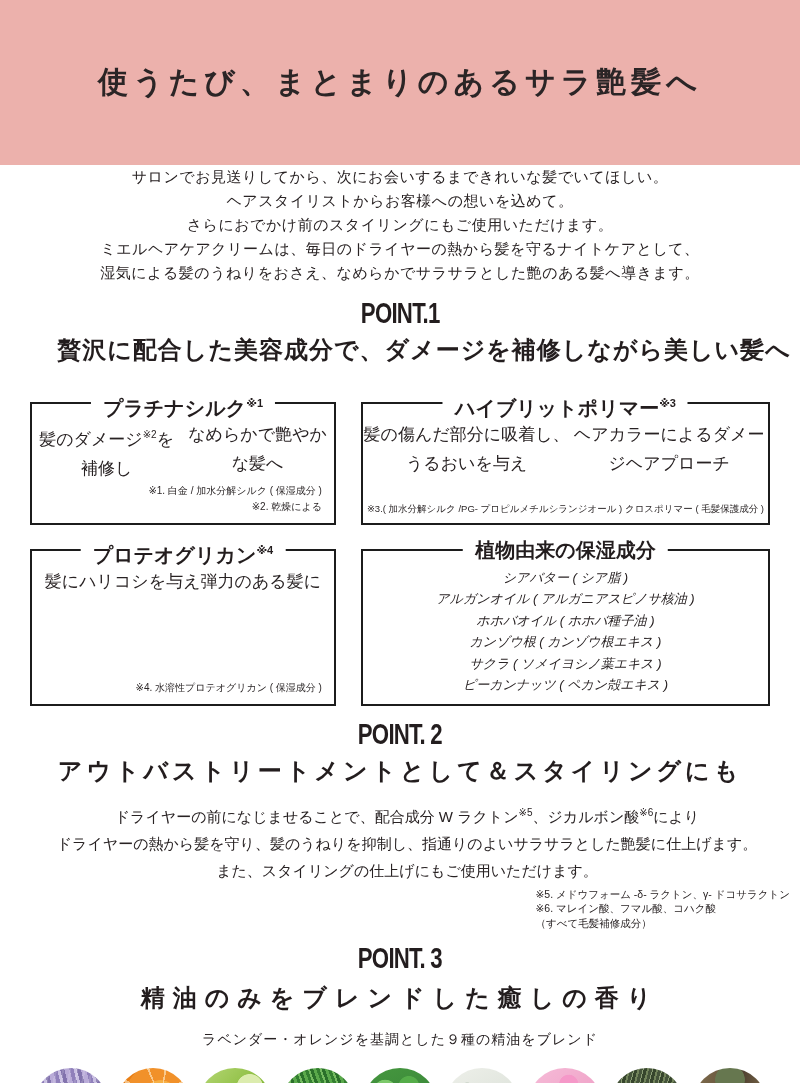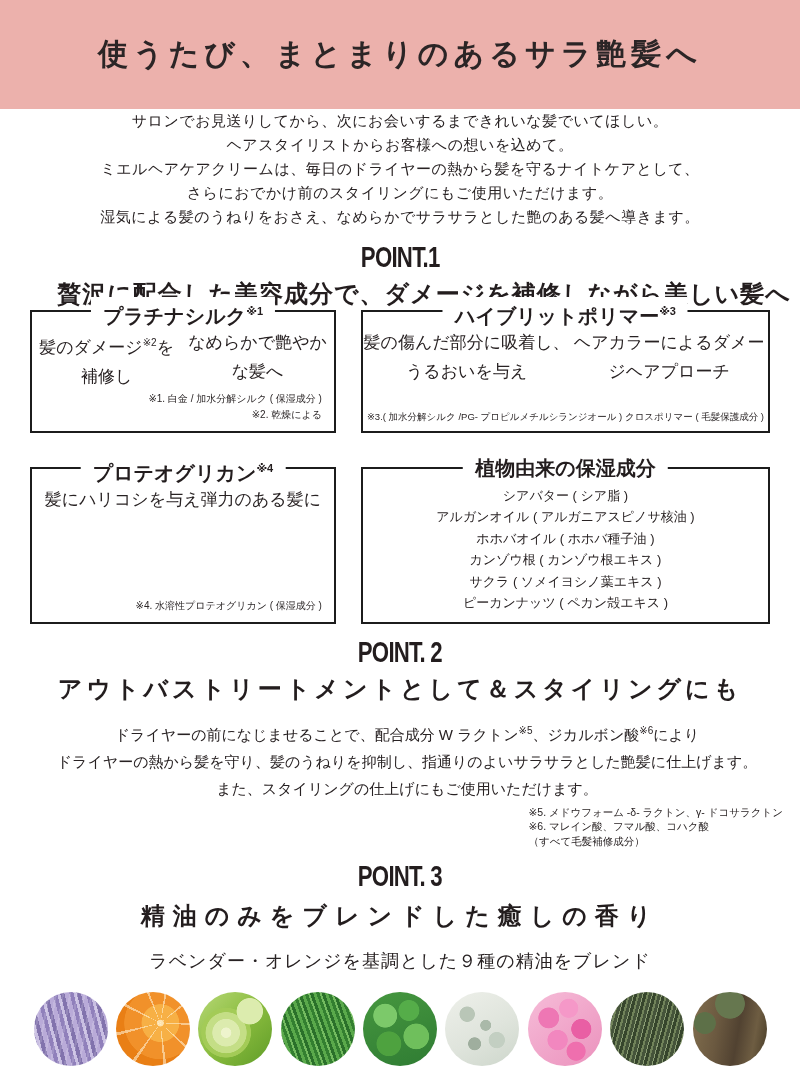--- a/index.html
+++ b/index.html
@@ -6,21 +6,21 @@
   html,body { background:#ffffff; }
   body {
     width:800px;
     font-family:"Liberation Sans","DejaVu Sans",sans-serif;
     color:#282223;
   }
   .page { width:800px; height:1083px; overflow:hidden; background:#fff; }
 
   
   .banner {
-    height:109px; background:#ecb1ac;
+    height:165px; background:#ecb1ac;
     display:flex; align-items:center; justify-content:center;
   }
   .banner-title {
     font-size:30px; font-weight:700; letter-spacing:5px;
     color:#2b2526; white-space:nowrap;
   }
 
   
   .intro { text-align:center; font-size:15px; line-height:24px; letter-spacing:0.5px; }
 
@@ -30,54 +30,54 @@
     display:inline-block; font-weight:900; font-size:30px; letter-spacing:-1px;
     transform:scaleX(0.74); transform-origin:center; color:#231d1e;
   }
   .sec-heading { text-align:center; font-weight:700; color:#231d1e; white-space:nowrap; }
   .h1-style { font-size:24px; letter-spacing:1px; margin-top:1px;padding-left:48px; }
   .h2-style { font-size:24px; letter-spacing:4px; margin-top:1px; }
   .h3-style { font-size:24px; letter-spacing:8px; margin-top:4px; }
 
   
   .boxes {
-    display:grid; grid-template-columns:1fr 1fr; gap:34px 25px;
-    padding:0 30px; 
+    display:grid; grid-template-columns:1fr 1fr; gap:24px 25px;
+    padding:0 30px; margin-top:36px;
   }
   .fbox {
     border:2px solid #1c1c1c; position:relative;
     display:flex; flex-direction:column;
   }
   .row1 { min-height:112px; }
   .row2 { min-height:130px; }
   .fbox-title {
     position:absolute; top:-15px; left:50%; transform:translateX(-50%);
     background:#fff; padding:0 12px; font-size:20px; font-weight:700;
     white-space:nowrap; color:#231d1e; line-height:28px;
   }
   .fbox-title sup { font-size:11px; font-weight:700; }
   .fbox-body {
     flex:1; display:flex; flex-direction:row; justify-content:center;
     text-align:center; font-size:17px; line-height:29px; padding-top:16px;
   }
   .fbox-body sup { font-size:10px; }
   .fbox-notes { text-align:right; font-size:10px; line-height:16px; padding:0 12px 8px; color:#2b2627; }
   .fbox-note-center { text-align:center; font-size:9.5px; padding:0 4px 7px; color:#2b2627; white-space:nowrap; }
-  .plant-list { flex:1; text-align:center; font-size:13px; line-height:21.5px; padding:16px 12px 8px; }
+  .plant-list { flex:1; text-align:center; font-size:13px; line-height:21.5px; padding:16px 12px 8px;font-style:italic; }
 
   
   .p2-para { text-align:center; font-size:15px; line-height:27px; margin-top:12px;margin-left:14px; }
   .p2-para sup { font-size:10px; }
   .p2-notes {
-    width:fit-content; margin:3px 17px 0 auto;
+    width:fit-content; margin:3px 10px 0 auto;
     font-size:10.5px; line-height:14.5px; text-align:left;
   }
 
   
-  .p3-sub { text-align:center; font-size:18px; letter-spacing:1px; margin-top:17px; }
+  .p3-sub { text-align:center; font-size:14px; letter-spacing:1px; margin-top:17px; }
 
   .oils {
     display:flex; justify-content:space-between;
     padding:0 33px; margin-top:19px;
   }
   .oil { width:75px; display:flex; flex-direction:column; align-items:center; }
   .oil-circle { width:74px; height:74px; border-radius:50%; flex:none; }
 
   .oil-lavender { background:
     repeating-linear-gradient(100deg, rgba(255,255,255,0.14) 0 2px, rgba(255,255,255,0) 2px 7px),
@@ -122,22 +122,22 @@
 
 <div class="page">
 
   <div class="banner">
     <div class="banner-title">使うたび、まとまりのあるサラ艶髪へ</div>
   </div>
 
   <div class="intro">
     <div>サロンでお見送りしてから、次にお会いするまできれいな髪でいてほしい。</div>
     <div>ヘアスタイリストからお客様への想いを込めて。</div>
+    <div>さらにおでかけ前のスタイリングにもご使用いただけます。</div>
     <div>ミエルヘアケアクリームは、毎日のドライヤーの熱から髪を守るナイトケアとして、</div>
-    <div>さらにおでかけ前のスタイリングにもご使用いただけます。</div>
     <div>湿気による髪のうねりをおさえ、なめらかでサラサラとした艶のある髪へ導きます。</div>
   </div>
 
   <div class="point-label">
     <span class="cond">POINT.1</span>
   </div>
   <div class="sec-heading h1-style">贅沢に配合した美容成分で、ダメージを補修しながら美しい髪へ</div>
 
   <div class="boxes">
 

